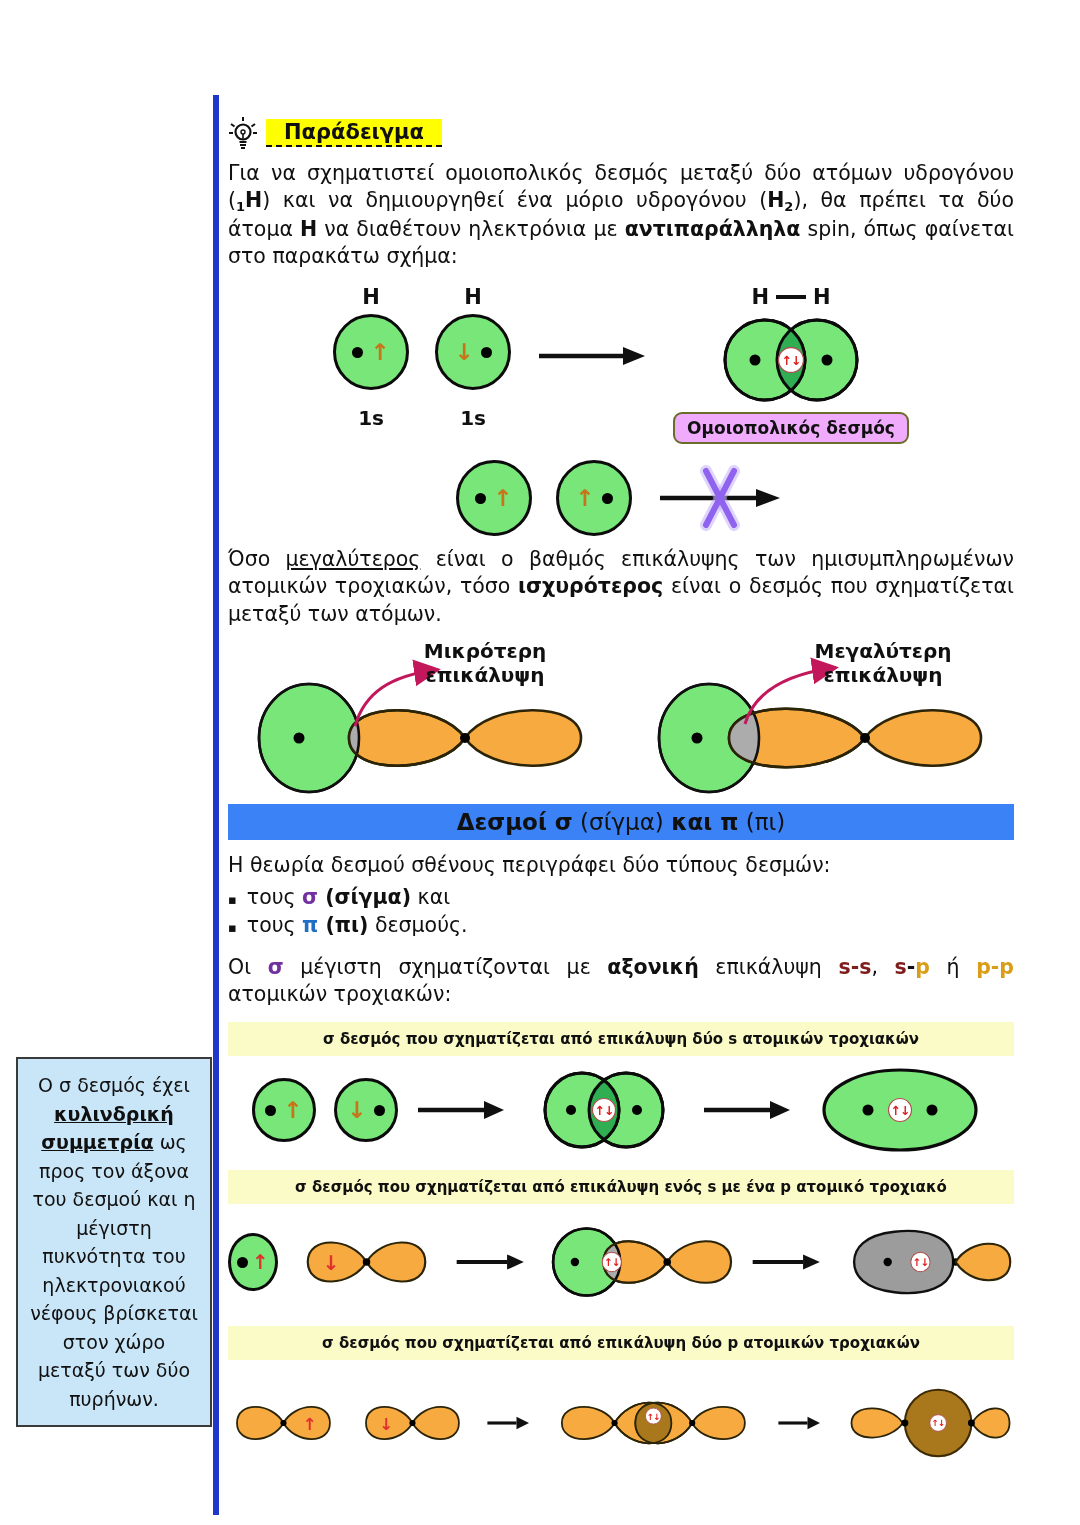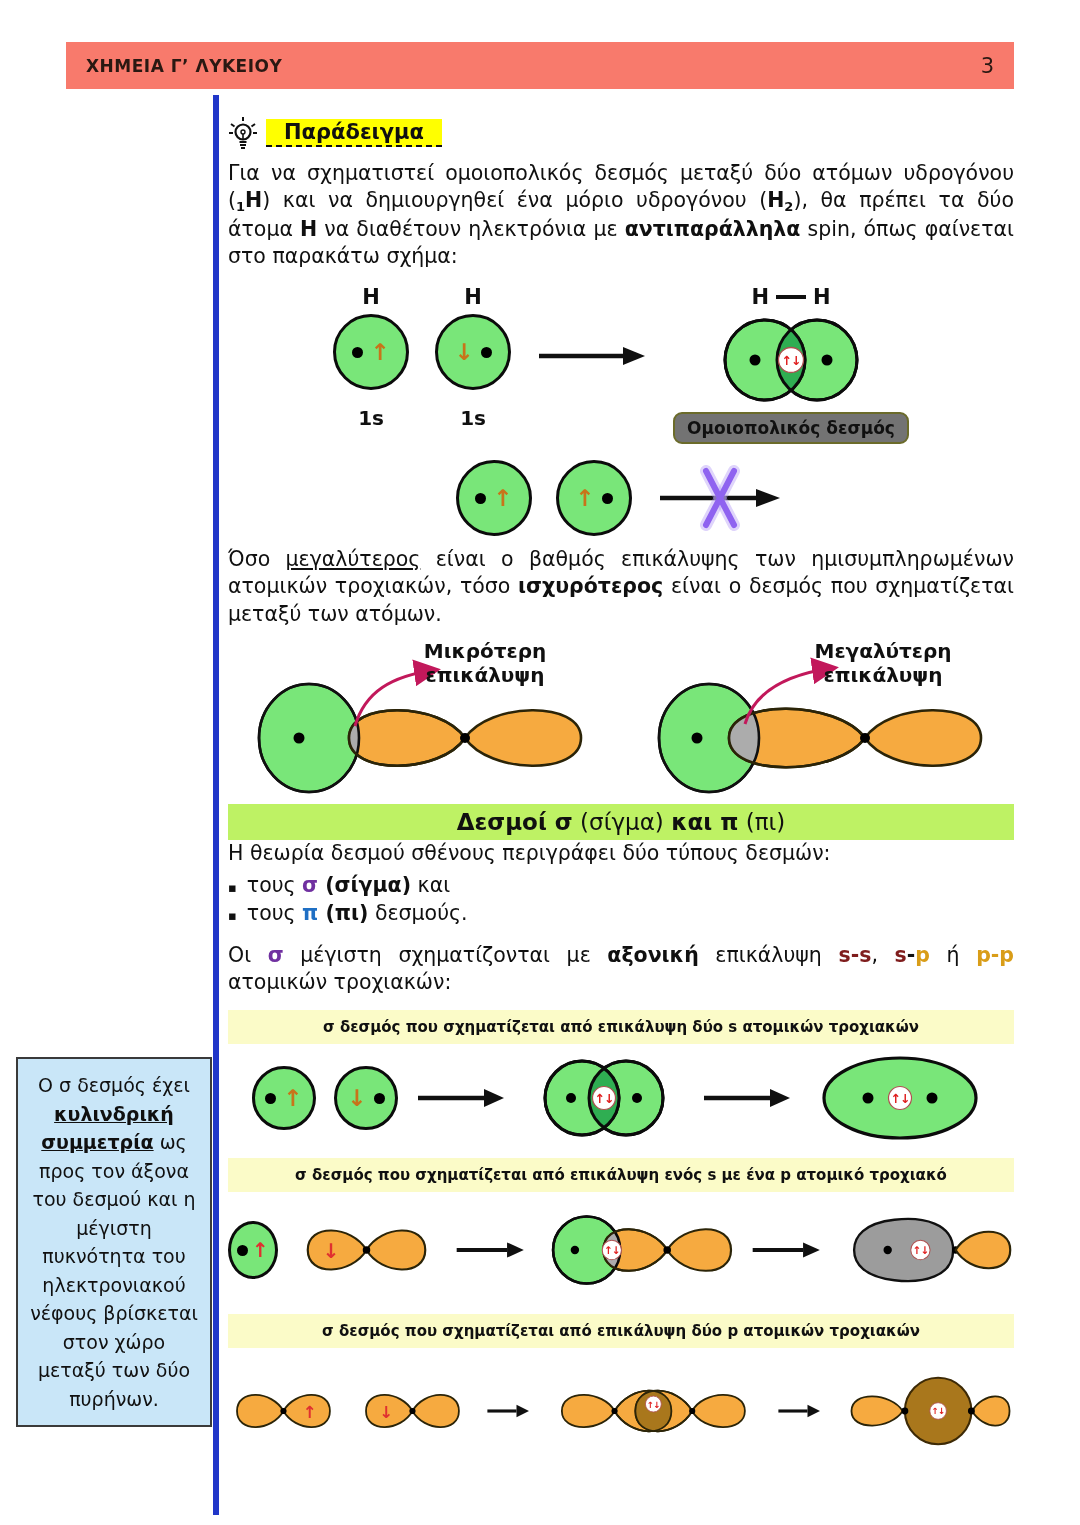--- a/index.html
+++ b/index.html
@@ -48,46 +48,42 @@
   .dlab2{height:40px;font-size:20px;font-weight:bold;display:flex;align-items:flex-end;}
   .scircle{box-sizing:border-box;background:#79e679;border:3px solid #0b0b0b;border-radius:50%;
            display:flex;align-items:center;justify-content:center;gap:7px;}
   .sz76{width:76px;height:76px;}
   .sz64{width:64px;height:64px;}
   .sz58{width:58px;height:58px;gap:4px;}
   .dot{width:11px;height:11px;background:#000;border-radius:50%;}
   .arr{font-weight:bold;font-size:23px;line-height:1;}
   .or{color:#c8741a;}
   .rd{color:#e03030;}
-  .bondbox{margin-top:6px;background:#737373;border:2px solid #6b6b2a;border-radius:9px;
+  .bondbox{margin-top:6px;background:#f0abfc;border:2px solid #6b6b2a;border-radius:9px;
            padding:4px 12px;font-size:17px;font-weight:bold;}
   .d2{gap:24px;margin:16px 0 10px 0;}
   .d3{gap:32px;margin:6px 0 10px 0;}
 
-  .banner-purple{background:#bef264;text-align:center;font-size:23px;padding:5px 0;margin:10px 0 0 0;}
+  .banner-purple{background:#3b82f6;text-align:center;font-size:23px;padding:5px 0;margin:10px 0 12px 0;}
   .banner-yellow{background:#fbfbc8;text-align:center;font-size:15px;font-weight:bold;padding:8px 0;margin:14px 0 4px 0;}
   .bullet{display:flex;align-items:baseline;gap:10px;font-size:20.5px;line-height:1.38;}
   .bsq{font-size:13px;}
 
   .orbrow{display:flex;justify-content:center;align-items:center;gap:18px;margin:8px 0 4px 0;}
   svg{display:block;}
   svg text{font-family:"DejaVu Sans","Liberation Sans",sans-serif;}
   .svglab{font-weight:bold;font-size:20px;fill:#101010;}
   .pair-t{font-weight:bold;font-size:12.5px;fill:#e02020;letter-spacing:-1px;}
   .arr-t{font-weight:bold;font-size:24px;fill:#e03030;}
 </style>
 </head>
 <body>
 
 <div class="page">
 
-  <header class="topbar">
-    <span class="title">ΧΗΜΕΙΑ Γ’ ΛΥΚΕΙΟΥ</span>
-    <span class="pagenum">3</span>
-  </header>
 
   <div class="blueline"></div>
 
   <aside class="notebox">
     <span><span>Ο σ δεσμός έχει </span><span class="b u">κυλινδρική συμμετρία</span><span> ως προς τον άξονα του δεσμού και η μέγιστη πυκνότητα του ηλεκτρονιακού νέφους βρίσκεται στον χώρο μεταξύ των δύο πυρήνων.</span></span>
   </aside>
 
   <main class="content">
 
     <div class="ex-head">

